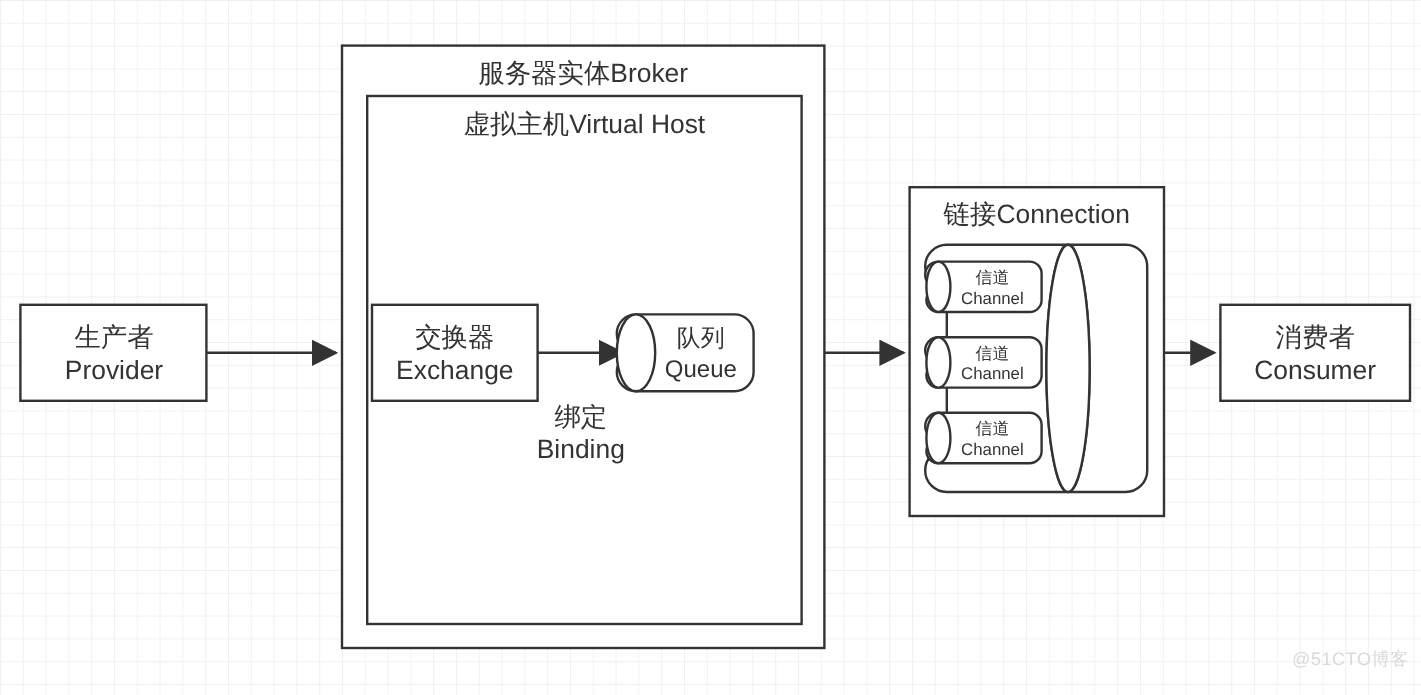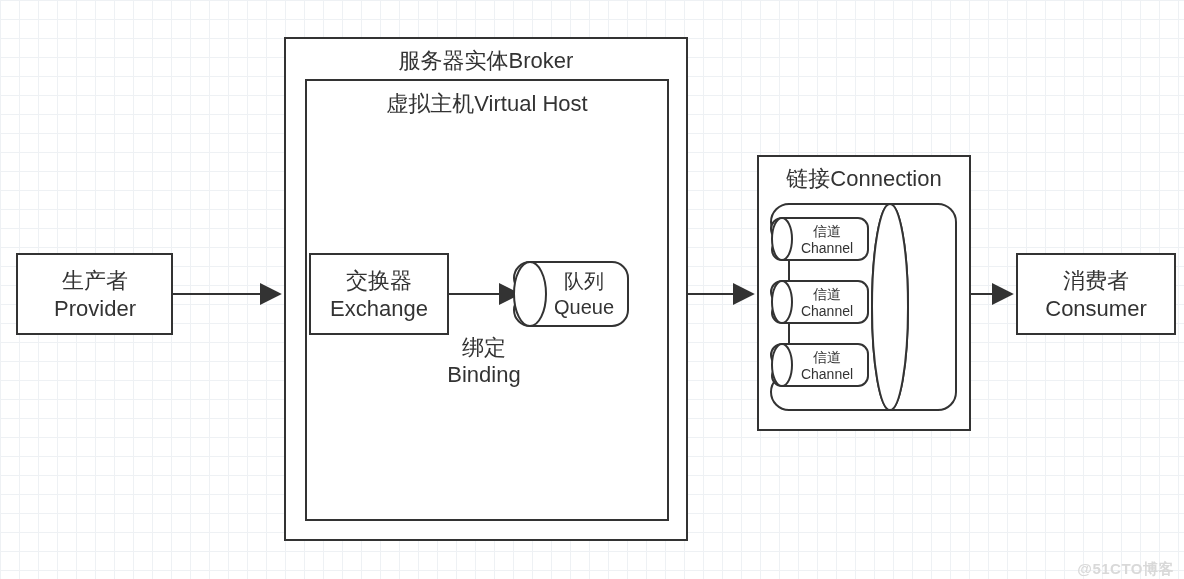--- a/index.html
+++ b/index.html
@@ -24,26 +24,25 @@
   }
   .stage {
     position: absolute;
     inset: 0;
   }
   svg { display:block; }
   text { fill:#333; }
   .watermark {
     position:absolute;
     right:10px;
-    bottom:0;
+    bottom:20px;
     font-size:15px;
     color:#d9d9d9;
     letter-spacing:0.5px;
     pointer-events:none;
-    font-weight:bold;
   }
 </style>
 </head>
 <body>
 
 <div class="grid-bg"></div>
 
 <div class="stage">
 <svg width="1184" height="579" viewBox="0 0 1184 579">
   <defs>

